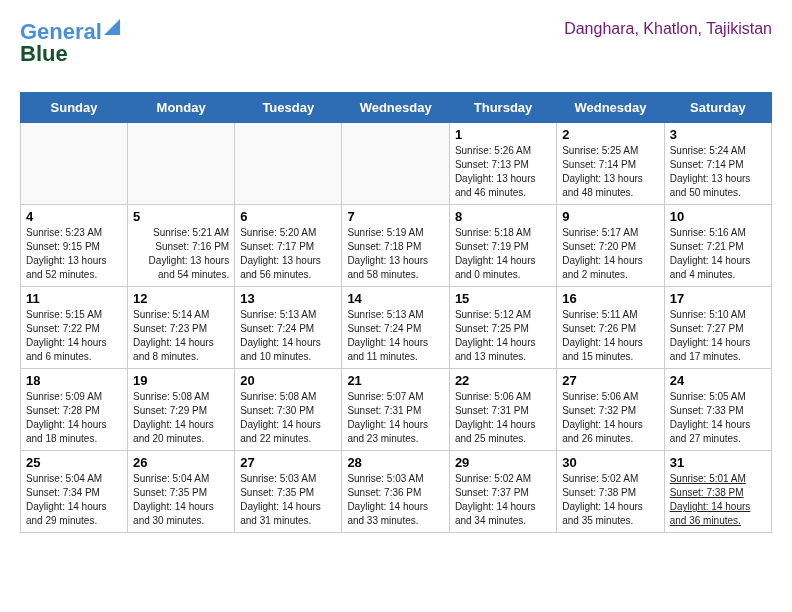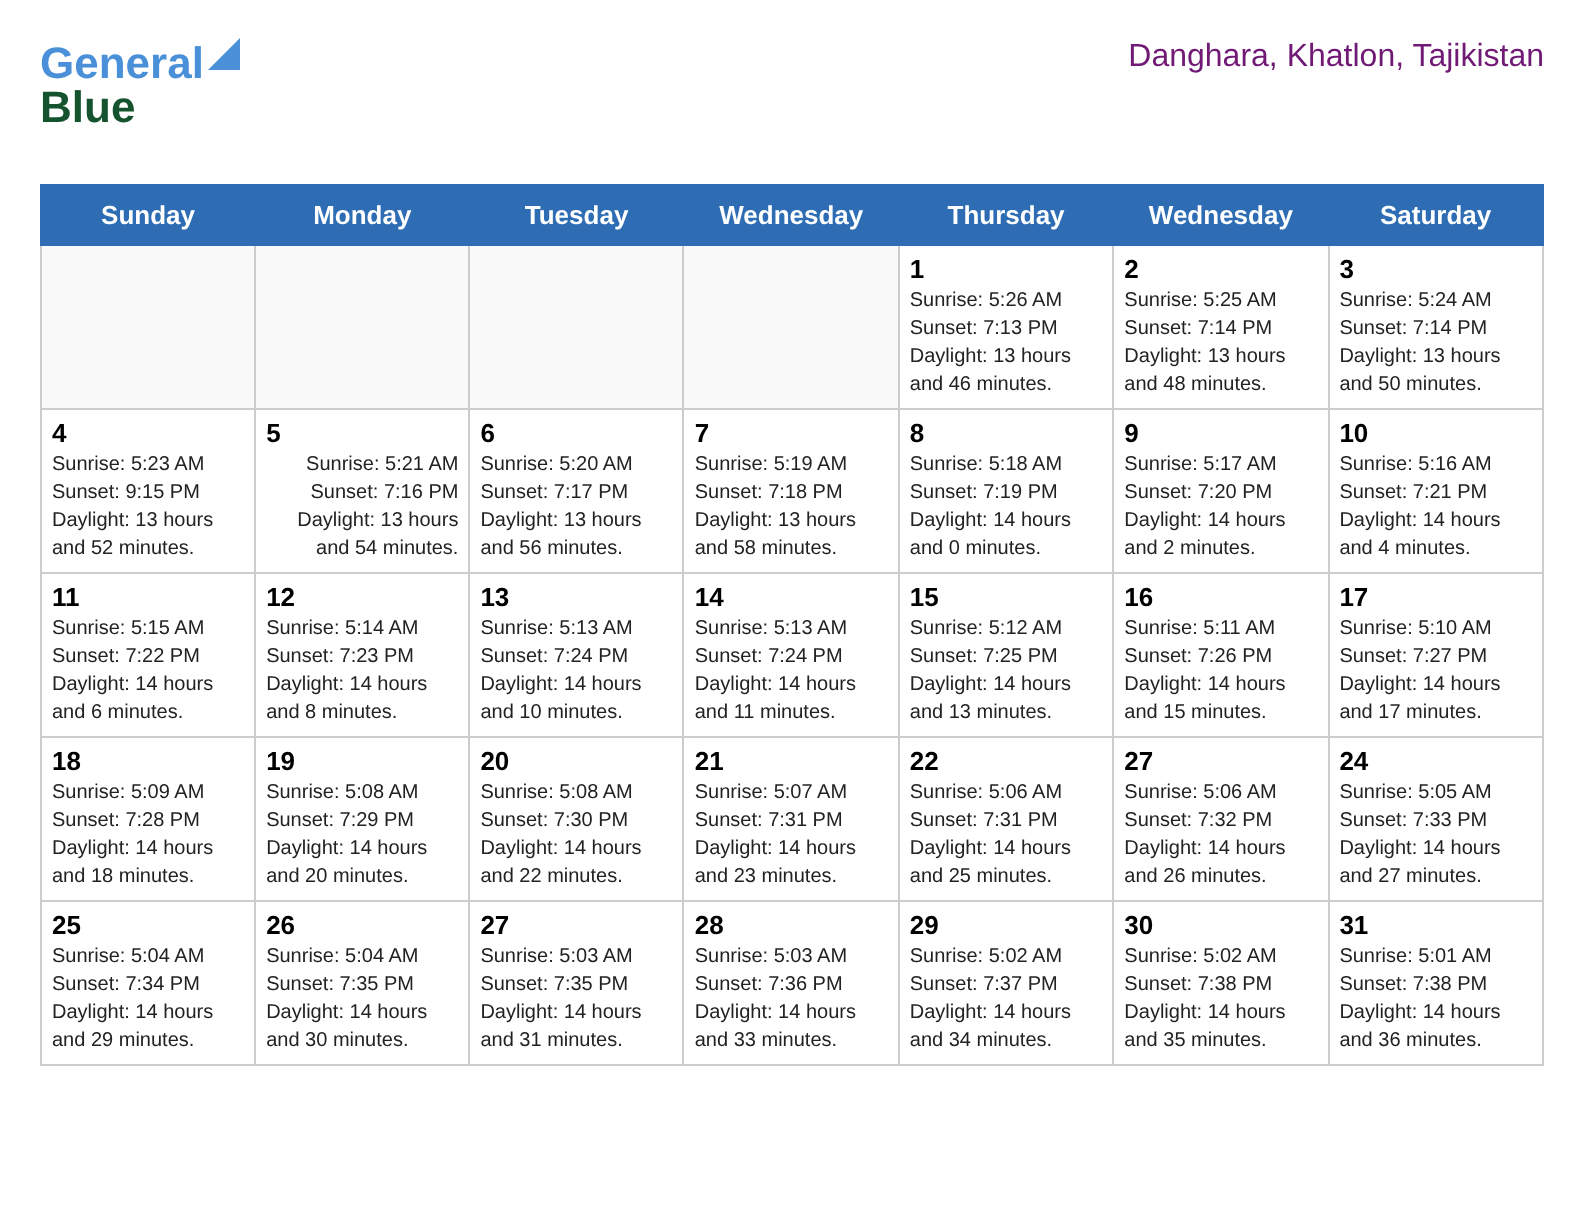--- a/index.html
+++ b/index.html
@@ -327,20 +327,20 @@
         </td>
         <td>
           <span class="day-num">30</span>
           <div class="day-info" style="white-space: pre-line;">Sunrise: 5:02 AM
 Sunset: 7:38 PM
 Daylight: 14 hours
 and 35 minutes.</div>
         </td>
         <td>
           <span class="day-num">31</span>
-          <div class="day-info" style="white-space: pre-line;">Sunrise: 5:01 AM
+          <div class="day-info" style="white-space: pre-line; text-decoration: underline;">Sunrise: 5:01 AM
 Sunset: 7:38 PM
 Daylight: 14 hours
 and 36 minutes.</div>
         </td>
       </tr>
     </tbody>
 </table>
 
 </body></html>

